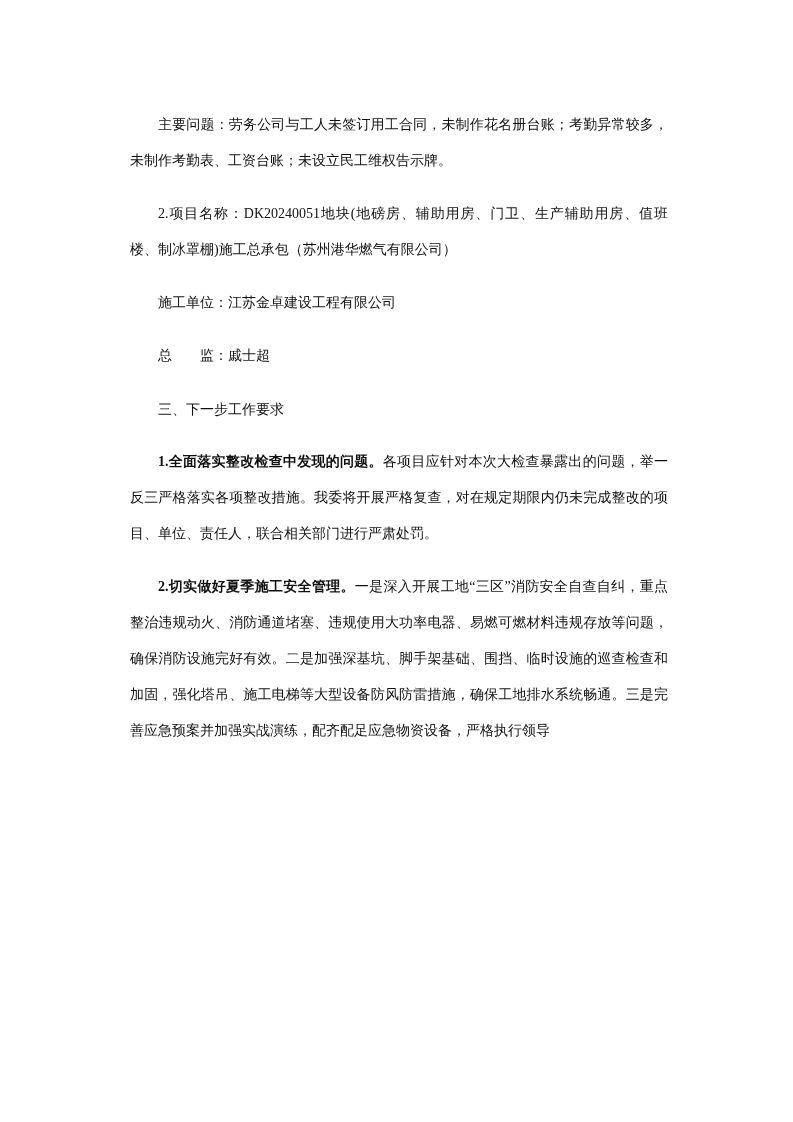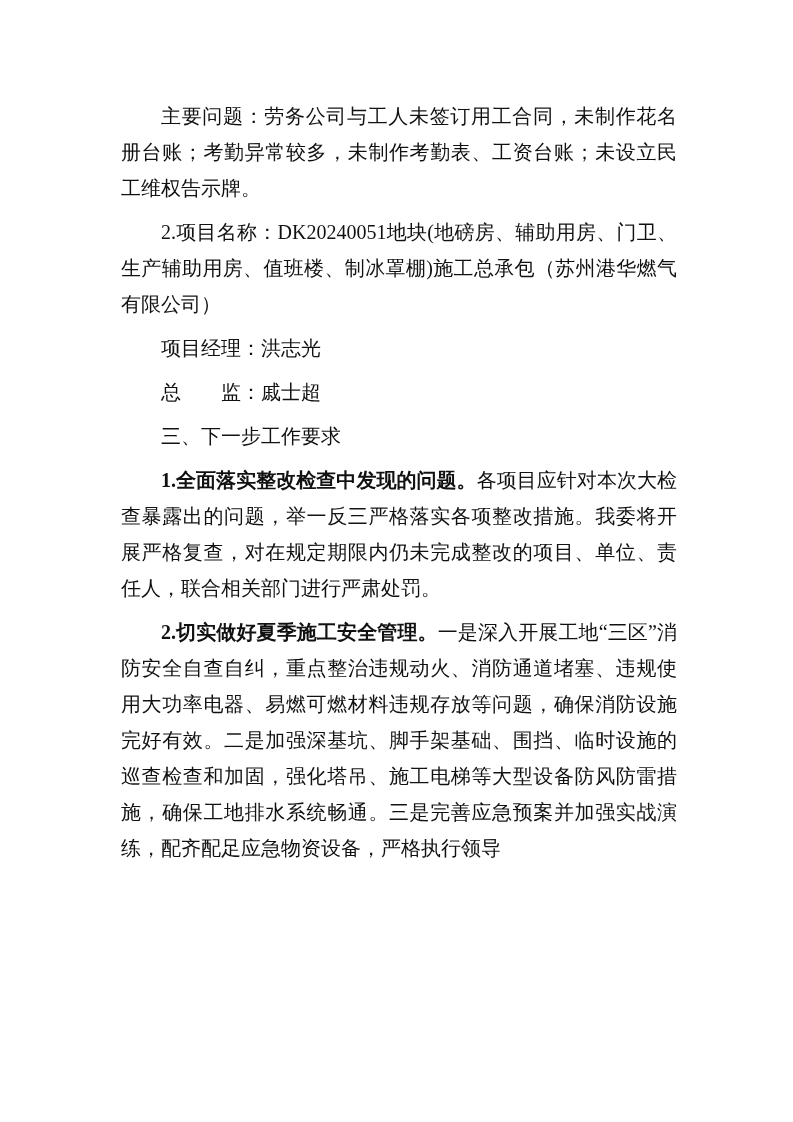--- a/index.html
+++ b/index.html
@@ -15,22 +15,22 @@
     color: #111111;
   }
   .doc-page {
     box-sizing: border-box;
     width: 793px;
     height: 1122px;
     padding: 90px 108px 0 113px;
     background: #ffffff;
   }
   .doc-page p {
-    margin: 8px;
-    font-size: 20px;
+    margin: 17px;
+    font-size: 14px;
     line-height: 36px;
     text-align: justify;
     text-justify: inter-character;
     word-break: break-all;
   }
   .para-body {
     text-indent: 2em;
   }
   .para-heading {
     text-indent: 2em;
@@ -44,22 +44,22 @@
 </style>
 </head>
 <body>
 
 <div class="doc-page">
 
   <p class="para-body"><span>主要问题：劳务公司与工人未签订用工合同，未制作花名册台账；考勤异常较多，未制作考勤表、工资台账；未设立民工维权告示牌。</span></p>
 
   <p class="para-body"><span>2.项目名称：DK20240051地块(地磅房、辅助用房、门卫、生产辅助用房、值班楼、制冰罩棚)施工总承包（苏州港华燃气有限公司）</span></p>
 
+  <p class="para-body"><span>施工单位：江苏金卓建设工程有限公司</span></p>
 
-  <p class="para-body"><span>项目经理：洪志光</span></p>
 
 
   <p class="para-body"><span>总　　监：戚士超</span></p>
 
 
   <p class="para-heading"><span>三、下一步工作要求</span></p>
 
   <p class="para-body"><span class="bold-lead">1.全面落实整改检查中发现的问题。</span><span>各项目应针对本次大检查暴露出的问题，举一反三严格落实各项整改措施。我委将开展严格复查，对在规定期限内仍未完成整改的项目、单位、责任人，联合相关部门进行严肃处罚。</span></p>
 
   <p class="para-body"><span class="bold-lead">2.切实做好夏季施工安全管理。</span><span>一是深入开展工地“三区”消防安全自查自纠，重点整治违规动火、消防通道堵塞、违规使用大功率电器、易燃可燃材料违规存放等问题，确保消防设施完好有效。二是加强深基坑、脚手架基础、围挡、临时设施的巡查检查和加固，强化塔吊、施工电梯等大型设备防风防雷措施，确保工地排水系统畅通。三是完善应急预案并加强实战演练，配齐配足应急物资设备，严格执行领导</span></p>

